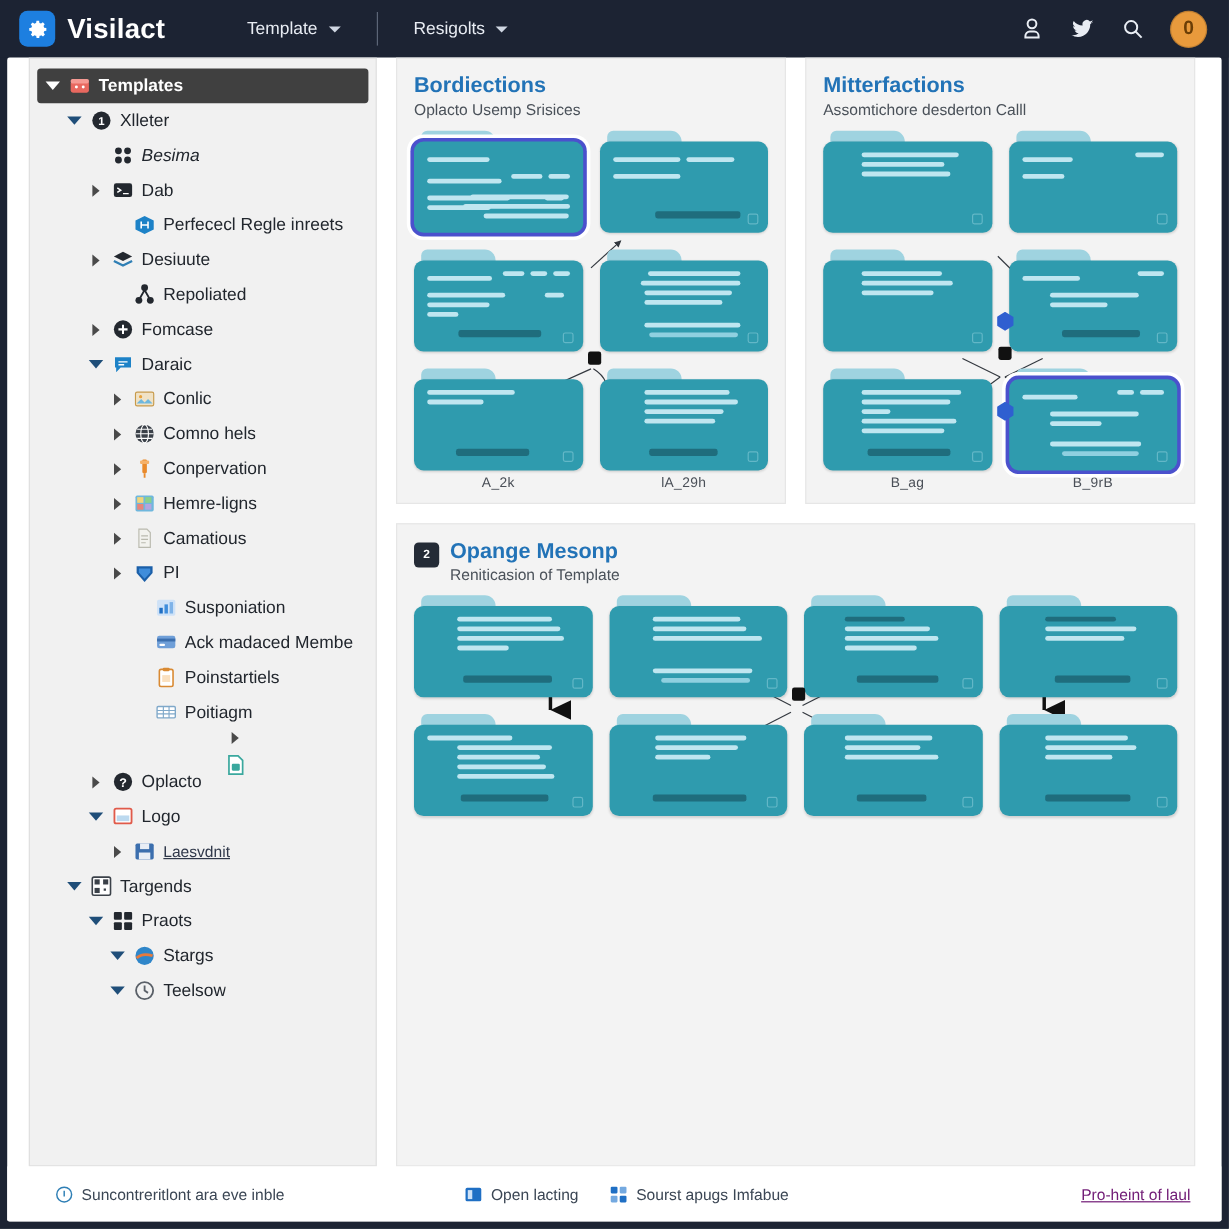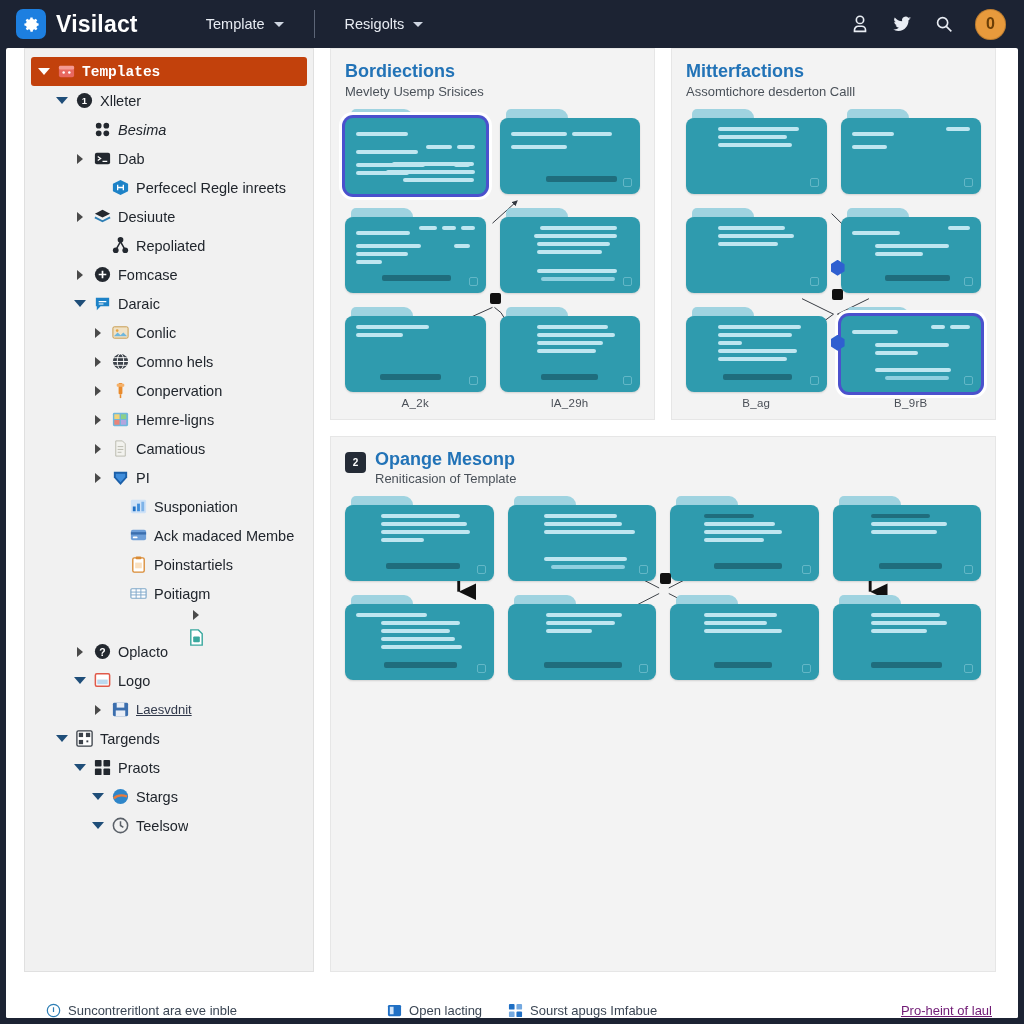--- a/index.html
+++ b/index.html
@@ -63,21 +63,21 @@
   .sidebar {
     width: 290px; flex: 0 0 290px;
     background: #f1f1f1; border: 1px solid #e0e0e0;
     padding: 8px 6px 10px 6px; overflow: hidden;
   }
   .tree { font-size: 14.5px; color: #21262d; }
   .t-row {
     display: flex; align-items: center; gap: 6px;
     height: 29px; padding-right: 6px; cursor: pointer; white-space: nowrap;
   }
-  .t-row.sel-bar { background: #c2410c; border-radius: 3px; color: #ffffff; font-family: Liberation Mono, monospace; }
+  .t-row.sel-bar { background: #404040; border-radius: 3px; color: #ffffff; }
   .t-row.sel-bar .t-label { color: #ffffff; font-weight: bold; }
   .t-arrow { width: 14px; flex: 0 0 14px; display: flex; align-items: center; justify-content: center; }
   .ar-d { width: 0; height: 0; border-left: 6px solid transparent; border-right: 6px solid transparent; border-top: 7px solid #1f4e79; }
   .t-row.sel-bar .ar-d { border-top-color: #ffffff; }
   .ar-r { width: 0; height: 0; border-top: 5px solid transparent; border-bottom: 5px solid transparent; border-left: 6px solid #4a4a4a; }
   .t-ico { width: 19px; height: 19px; flex: 0 0 19px; display: block; }
   .t-label { overflow: hidden; text-overflow: ellipsis; }
   .t-label.link { text-decoration: underline; color: #30384a; font-size: 13px; }
   .t-row.boxed .t-label {
     background: #bcd7f0; border: 1px solid #3a76c4; border-radius: 4px;
@@ -130,21 +130,21 @@
   .cap { text-align: center; font-size: 11.5px; color: #4a4f57; margin-top: 5px; letter-spacing: .3px; }
 
   .hub { position: absolute; width: 11px; height: 11px; background: #111; border-radius: 2px; z-index: 3; }
   .diamond {
     position: absolute; width: 14px; height: 16px; background: #2f5fd0; z-index: 3;
     clip-path: polygon(50% 0, 100% 28%, 100% 72%, 50% 100%, 0 72%, 0 28%);
   }
 
   
   .footer {
-    flex: 0 0 46px; display: flex; align-items: flex-end;
+    flex: 0 0 46px; display: flex; align-items: center;
     padding: 0 26px 0 40px; gap: 0; font-size: 13px; color: #3b4654;
     background: #ffffff;
   }
   .f-item { display: flex; align-items: center; gap: 7px; cursor: pointer; }
   .f-item.m1 { margin-right: 150px; }
   .f-item.m2 { margin-right: 26px; }
   .f-ico { width: 15px; height: 15px; flex: 0 0 15px; display: block; }
   .f-link { margin-left: auto; color: #701a75; text-decoration: underline; cursor: pointer; }
 </style>
 </head>
@@ -487,21 +487,21 @@
       </div>
 
       <div class="main">
 
         <div class="panel-row">
 
           <div class="panel half">
             <div class="p-head">
               <div>
                 <div class="p-title">Bordiections</div>
-                <div class="p-sub">Mevlety Usemp Srisices</div>
+                <div class="p-sub">Oplacto Usemp Srisices</div>
               </div>
             </div>
             <div class="grid">
               <svg class="links" viewBox="0 0 300 310" preserveAspectRatio="none">
                 <defs>
                     <marker id="ah1" markerWidth="7" markerHeight="7" refX="5" refY="3" orient="auto">
                   <path d="M0,0 L6,3 L0,6 z" fill="#33383f"></path>
                     </marker>
                   </defs>
                 <path d="M150 118 L175 95" stroke="#33383f" stroke-width="1" fill="none" marker-end="url(#ah1)"></path>

